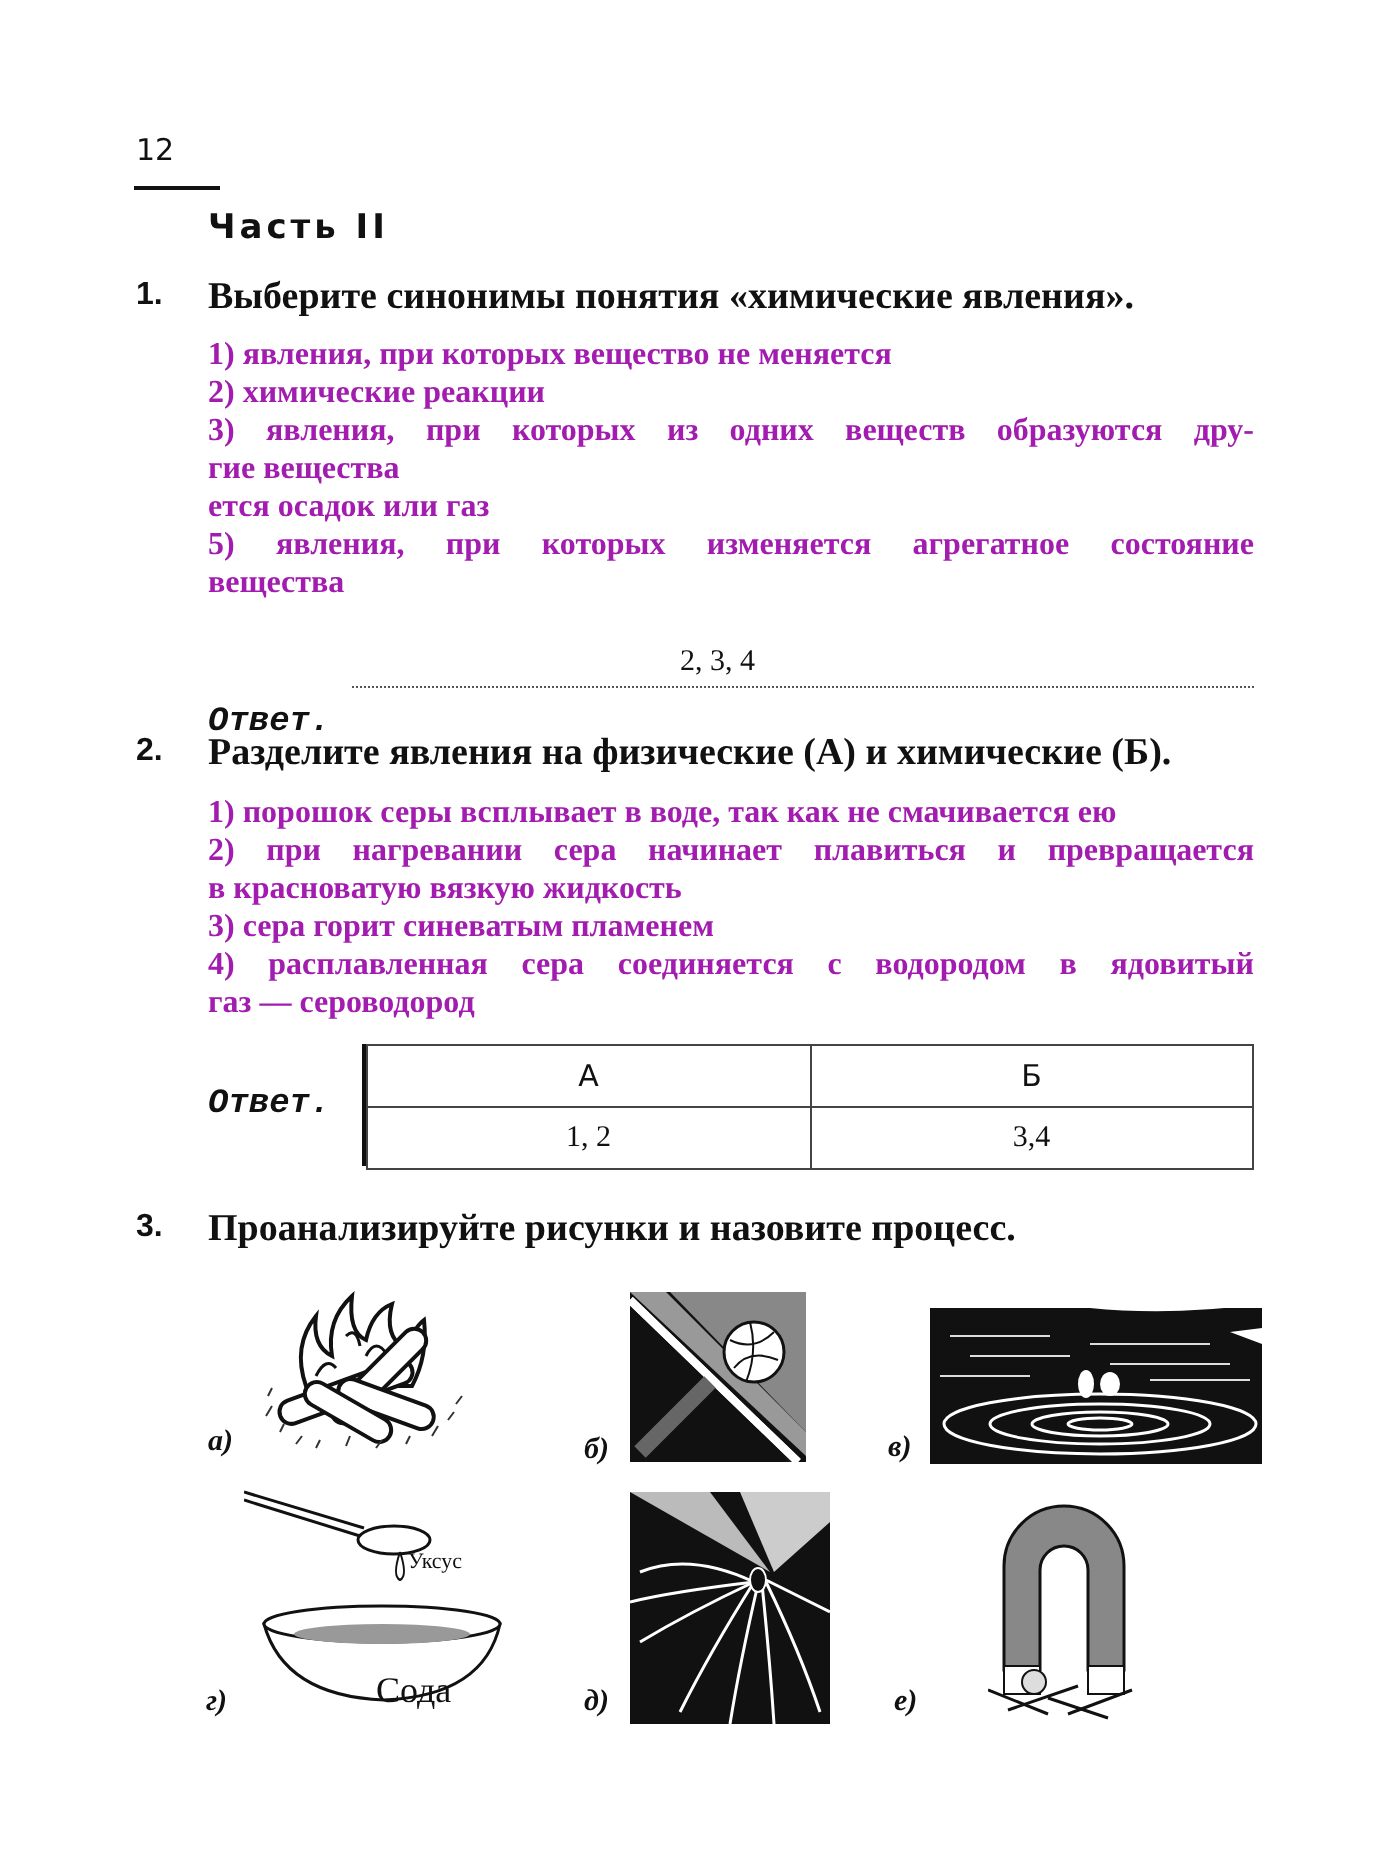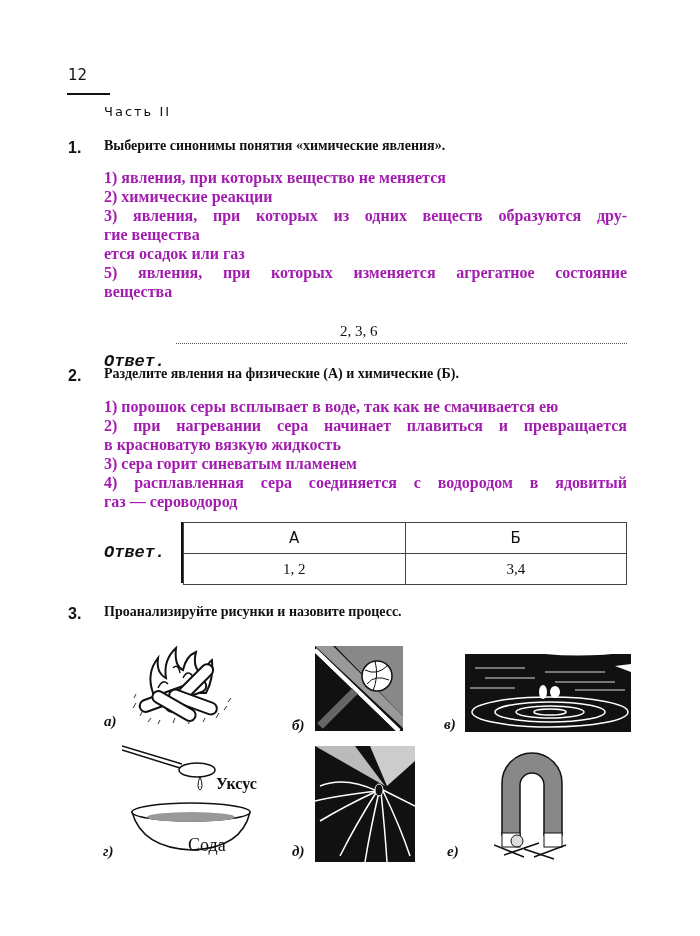--- a/index.html
+++ b/index.html
@@ -1,22 +1,22 @@
 <!DOCTYPE html>
 <html><head>
 <meta charset="utf-8">
 <style>
   html, body { margin: 0; padding: 0; background: #fff; }
   body { width: 700px; height: 936px; position: relative; overflow: hidden; color: #111; font-family: "DejaVu Serif", "Liberation Serif", serif; }
   .abs { position: absolute; }
   .pagenum { left: 68px; top: 66px; font-family: "DejaVu Sans", sans-serif; font-size: 15px; letter-spacing: 0px; }
   .pagenum-line { left: 67px; top: 93px; width: 43px; height: 2px; background: #111; }
-  .part { left: 104px; top: 104px; font-family: "DejaVu Sans", sans-serif; font-size: 13px; letter-spacing: 2px; font-weight: 400; }
+  .part { left: 104px; top: 104px; font-family: "DejaVu Sans", sans-serif; font-size: 17px; letter-spacing: 2px; font-weight: 700; }
   .qnum { font-family: "Liberation Sans", sans-serif; font-weight: bold; font-size: 16px; }
-  .qtext { font-family: "Liberation Serif", serif; font-weight: bold; font-size: 14px; }
+  .qtext { font-family: "Liberation Serif", serif; font-weight: bold; font-size: 19px; }
   .body { font-family: "Liberation Serif", serif; font-weight: bold; font-size: 16px; line-height: 19px; color: #a21caf; }
   .line { white-space: nowrap; }
   .justify { text-align: justify; text-align-last: justify; }
   .answer-label { font-family: Liberation Mono, monospace; font-style: italic; font-weight: bold; font-size: 17px; margin-top: 25px; }
   .dots { border-bottom: 1px dotted #555; }
   .hand { font-family: "Liberation Serif", serif; font-size: 15px; }
   table.ans { border-collapse: collapse; }
   table.ans td { border: 1.5px solid #444; text-align: center; height: 28px; }
   .th { font-family: "DejaVu Sans", sans-serif; font-size: 15px; }
   .caption { font-family: "Liberation Serif", serif; font-style: italic; font-size: 15px; font-weight: bold; }
@@ -37,21 +37,21 @@
   <div class="line">2) химические реакции</div>
   <div class="justify">3) явления, при которых из одних веществ образуются дру-</div>
   <div class="line">гие вещества</div>
   <div class="line">ется осадок или газ</div>
   <div class="justify">5) явления, при которых изменяется агрегатное состояние</div>
   <div class="line">вещества</div>
 </div>
 
 <div class="abs answer-label" style="left:104px; top:327px;">Ответ.</div>
 <div class="abs dots" style="left:176px; top:343px; width:451px; height:0;"></div>
-<div class="abs hand" style="left:340px; top:323px;">2, 3, 6</div>
+<div class="abs hand" style="left:340px; top:323px;">2, 3, 4</div>
 
 <div class="abs qnum" style="left:68px; top:367px;">2.</div>
 <div class="abs qtext" style="left:104px; top:366px;">Разделите явления на физические (А) и химические (Б).</div>
 
 <div class="abs body" style="left:104px; top:397px; width:523px;">
   <div class="line">1) порошок серы всплывает в воде, так как не смачивается ею</div>
   <div class="justify">2) при нагревании сера начинает плавиться и превращается</div>
   <div class="line">в красноватую вязкую жидкость</div>
   <div class="line">3) сера горит синеватым пламенем</div>
   <div class="justify">4) расплавленная сера соединяется с водородом в ядовитый</div>
@@ -135,21 +135,21 @@
   <svg width="140" height="122" viewBox="0 0 140 122">
     <path d="M0 6 L60 24" stroke="#111" stroke-width="1.5"></path>
     <path d="M0 10 L58 28" stroke="#111" stroke-width="1.5"></path>
     <ellipse cx="75" cy="30" rx="18" ry="7" fill="#fff" stroke="#111" stroke-width="1.5"></ellipse>
     <path d="M78 36 Q74 48 78 50 Q82 48 78 36" fill="#fff" stroke="#111" stroke-width="1"></path>
     <path d="M10 72 Q70 60 128 72 Q120 108 70 110 Q20 108 10 72 Z" fill="#fff" stroke="#111" stroke-width="1.5"></path>
     <ellipse cx="69" cy="72" rx="59" ry="9" fill="#fff" stroke="#111" stroke-width="1.5"></ellipse>
     <ellipse cx="69" cy="77" rx="44" ry="5" fill="#999"></ellipse>
   </svg>
 </div>
-<div class="abs" style="left:216px; top:775px; font-family:'Liberation Serif',serif; font-weight:bold; font-size:16px;">Уксус</div>
+<div class="abs" style="left:204px; top:775px; font-family:'Liberation Serif',serif; font-weight:normal; font-size:11px;">Уксус</div>
 <div class="abs" style="left:188px; top:835px; font-family:'Liberation Serif',serif; font-size:18px;">Сода</div>
 <div class="abs caption" style="left:103px; top:843px;">г)</div>
 
 <div class="fig" style="left:315px; top:746px; width:100px; height:116px; background:#111; overflow:hidden;">
   <svg width="100" height="116" viewBox="0 0 100 116">
     <path d="M0 0 L40 0 L70 40 Z" fill="#bbb"></path>
     <path d="M55 0 L100 0 L100 15 L72 40 Z" fill="#ccc"></path>
     <g stroke="#fff" stroke-width="1.5" fill="none">
       <path d="M62 45 Q30 60 5 75"></path>
       <path d="M62 45 Q20 50 0 55"></path>

